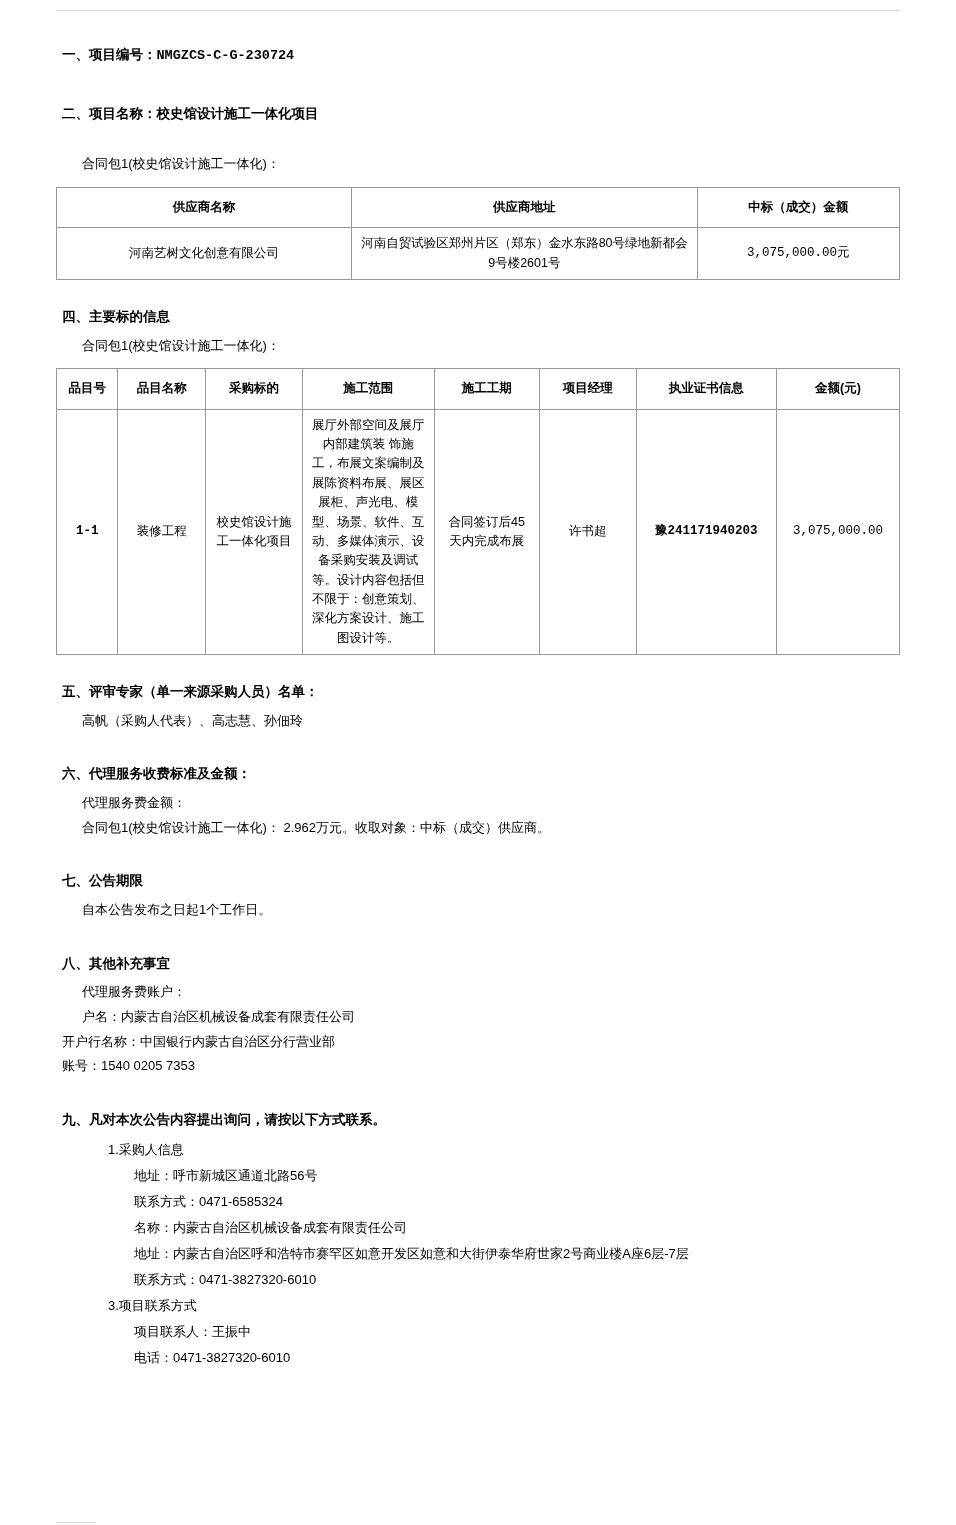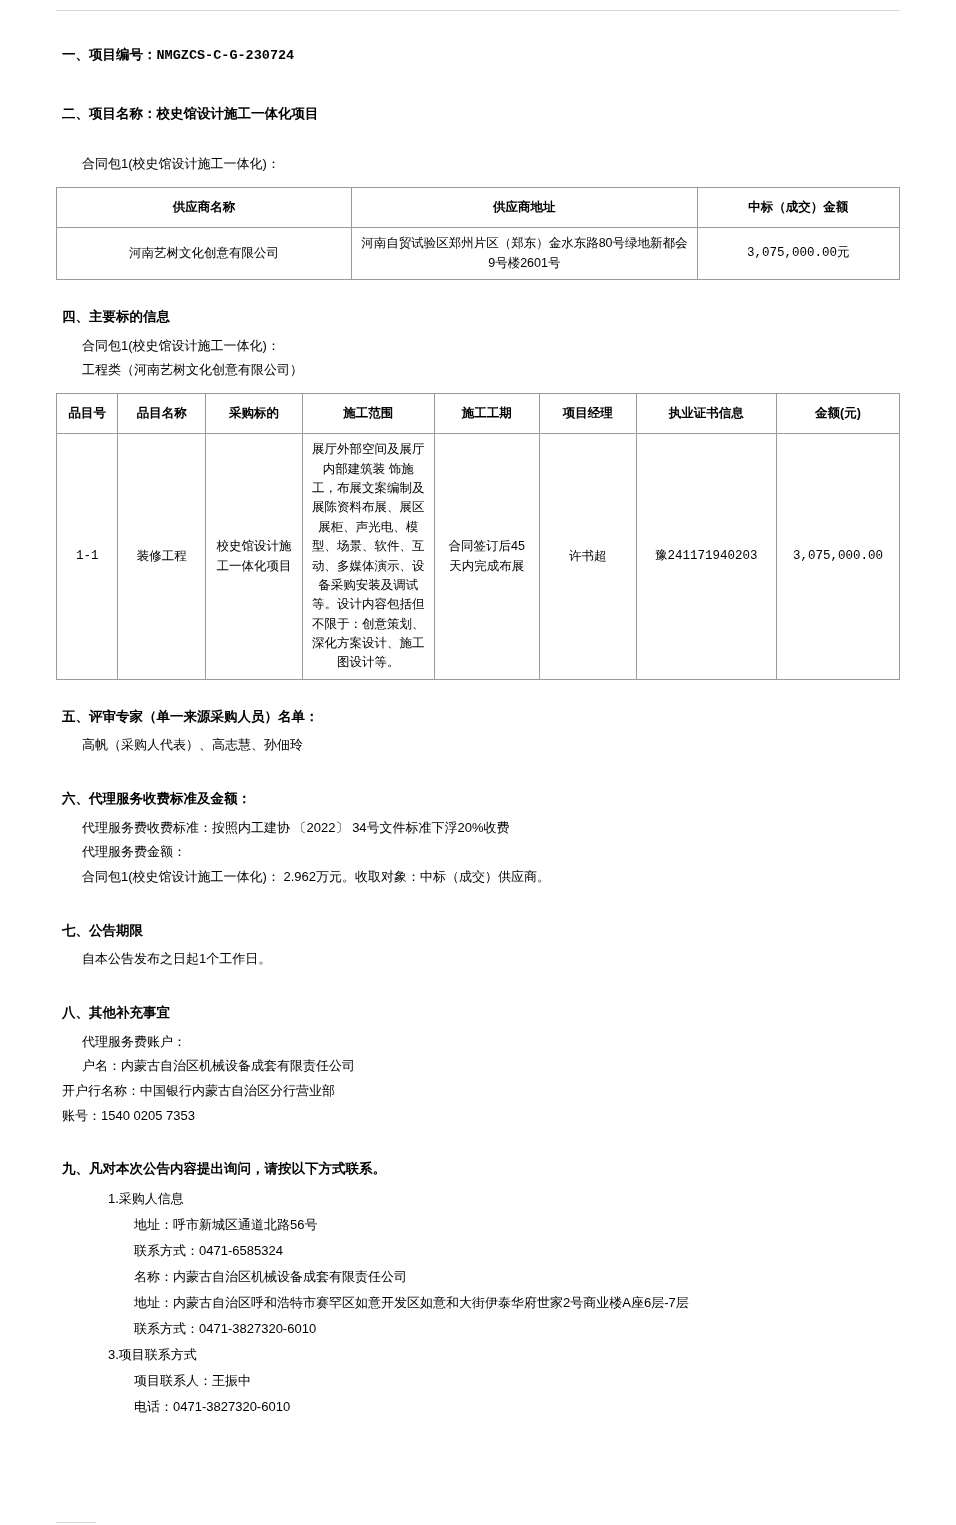--- a/index.html
+++ b/index.html
@@ -64,21 +64,21 @@
     background: #ffffff;
     padding: 10px 6px;
   }
   .cell-narrow { line-height: 1.6; }
   .scope-cell {
     text-align: center;
     padding: 8px 6px;
     line-height: 1.65;
   }
   .money { text-align: right; padding-right: 12px; font-family: "Liberation Mono","DejaVu Sans Mono",monospace; }
-  .money-c { text-align: center; font-family: "Liberation Mono","DejaVu Sans Mono",monospace; }
+  .money-c { text-align: center; font-family: "Liberation Mono","DejaVu Sans Mono",monospace; font-weight: bold; }
   .list-1 { padding-left: 52px; line-height: 2.0; font-size: 13px; }
   .list-2 { padding-left: 78px; line-height: 2.0; font-size: 13px; }
   .footer {
     margin-top: 26px;
     text-align: right;
     line-height: 1.9;
     font-size: 13px;
     padding-right: 6px;
   }
   .bottom-stub {
@@ -120,21 +120,20 @@
         <td>河南自贸试验区郑州片区（郑东）金水东路80号绿地新都会9号楼2601号</td>
         <td class="money">3,075,000.00元</td>
       </tr>
     </tbody>
   </table>
 
   <div class="small-gap"></div>
 
   <div class="heading">四、主要标的信息</div>
   <div class="para">合同包1(校史馆设计施工一体化)：</div>
-  <div class="para">工程类（河南艺树文化创意有限公司）</div>
 
   <table class="tbl">
     <thead>
       <tr>
         <th style="width:7%">品目号</th>
         <th style="width:10%">品目名称</th>
         <th style="width:11%">采购标的</th>
         <th style="width:15%">施工范围</th>
         <th style="width:12%">施工工期</th>
         <th style="width:11%">项目经理</th>
@@ -156,21 +155,20 @@
     </tbody>
   </table>
 
   <div class="small-gap"></div>
 
   <div class="heading">五、评审专家（单一来源采购人员）名单：</div>
   <div class="para">高帆（采购人代表）、高志慧、孙佃玲</div>
   <div class="block-gap"></div>
 
   <div class="heading">六、代理服务收费标准及金额：</div>
-  <div class="para">代理服务费收费标准：按照内工建协 〔2022〕 34号文件标准下浮20%收费</div>
   <div class="para">代理服务费金额：</div>
   <div class="para">合同包1(校史馆设计施工一体化)： 2.962万元。收取对象：中标（成交）供应商。</div>
   <div class="block-gap"></div>
 
   <div class="heading">七、公告期限</div>
   <div class="para">自本公告发布之日起1个工作日。</div>
   <div class="block-gap"></div>
 
   <div class="heading">八、其他补充事宜</div>
   <div class="para">代理服务费账户：</div>

